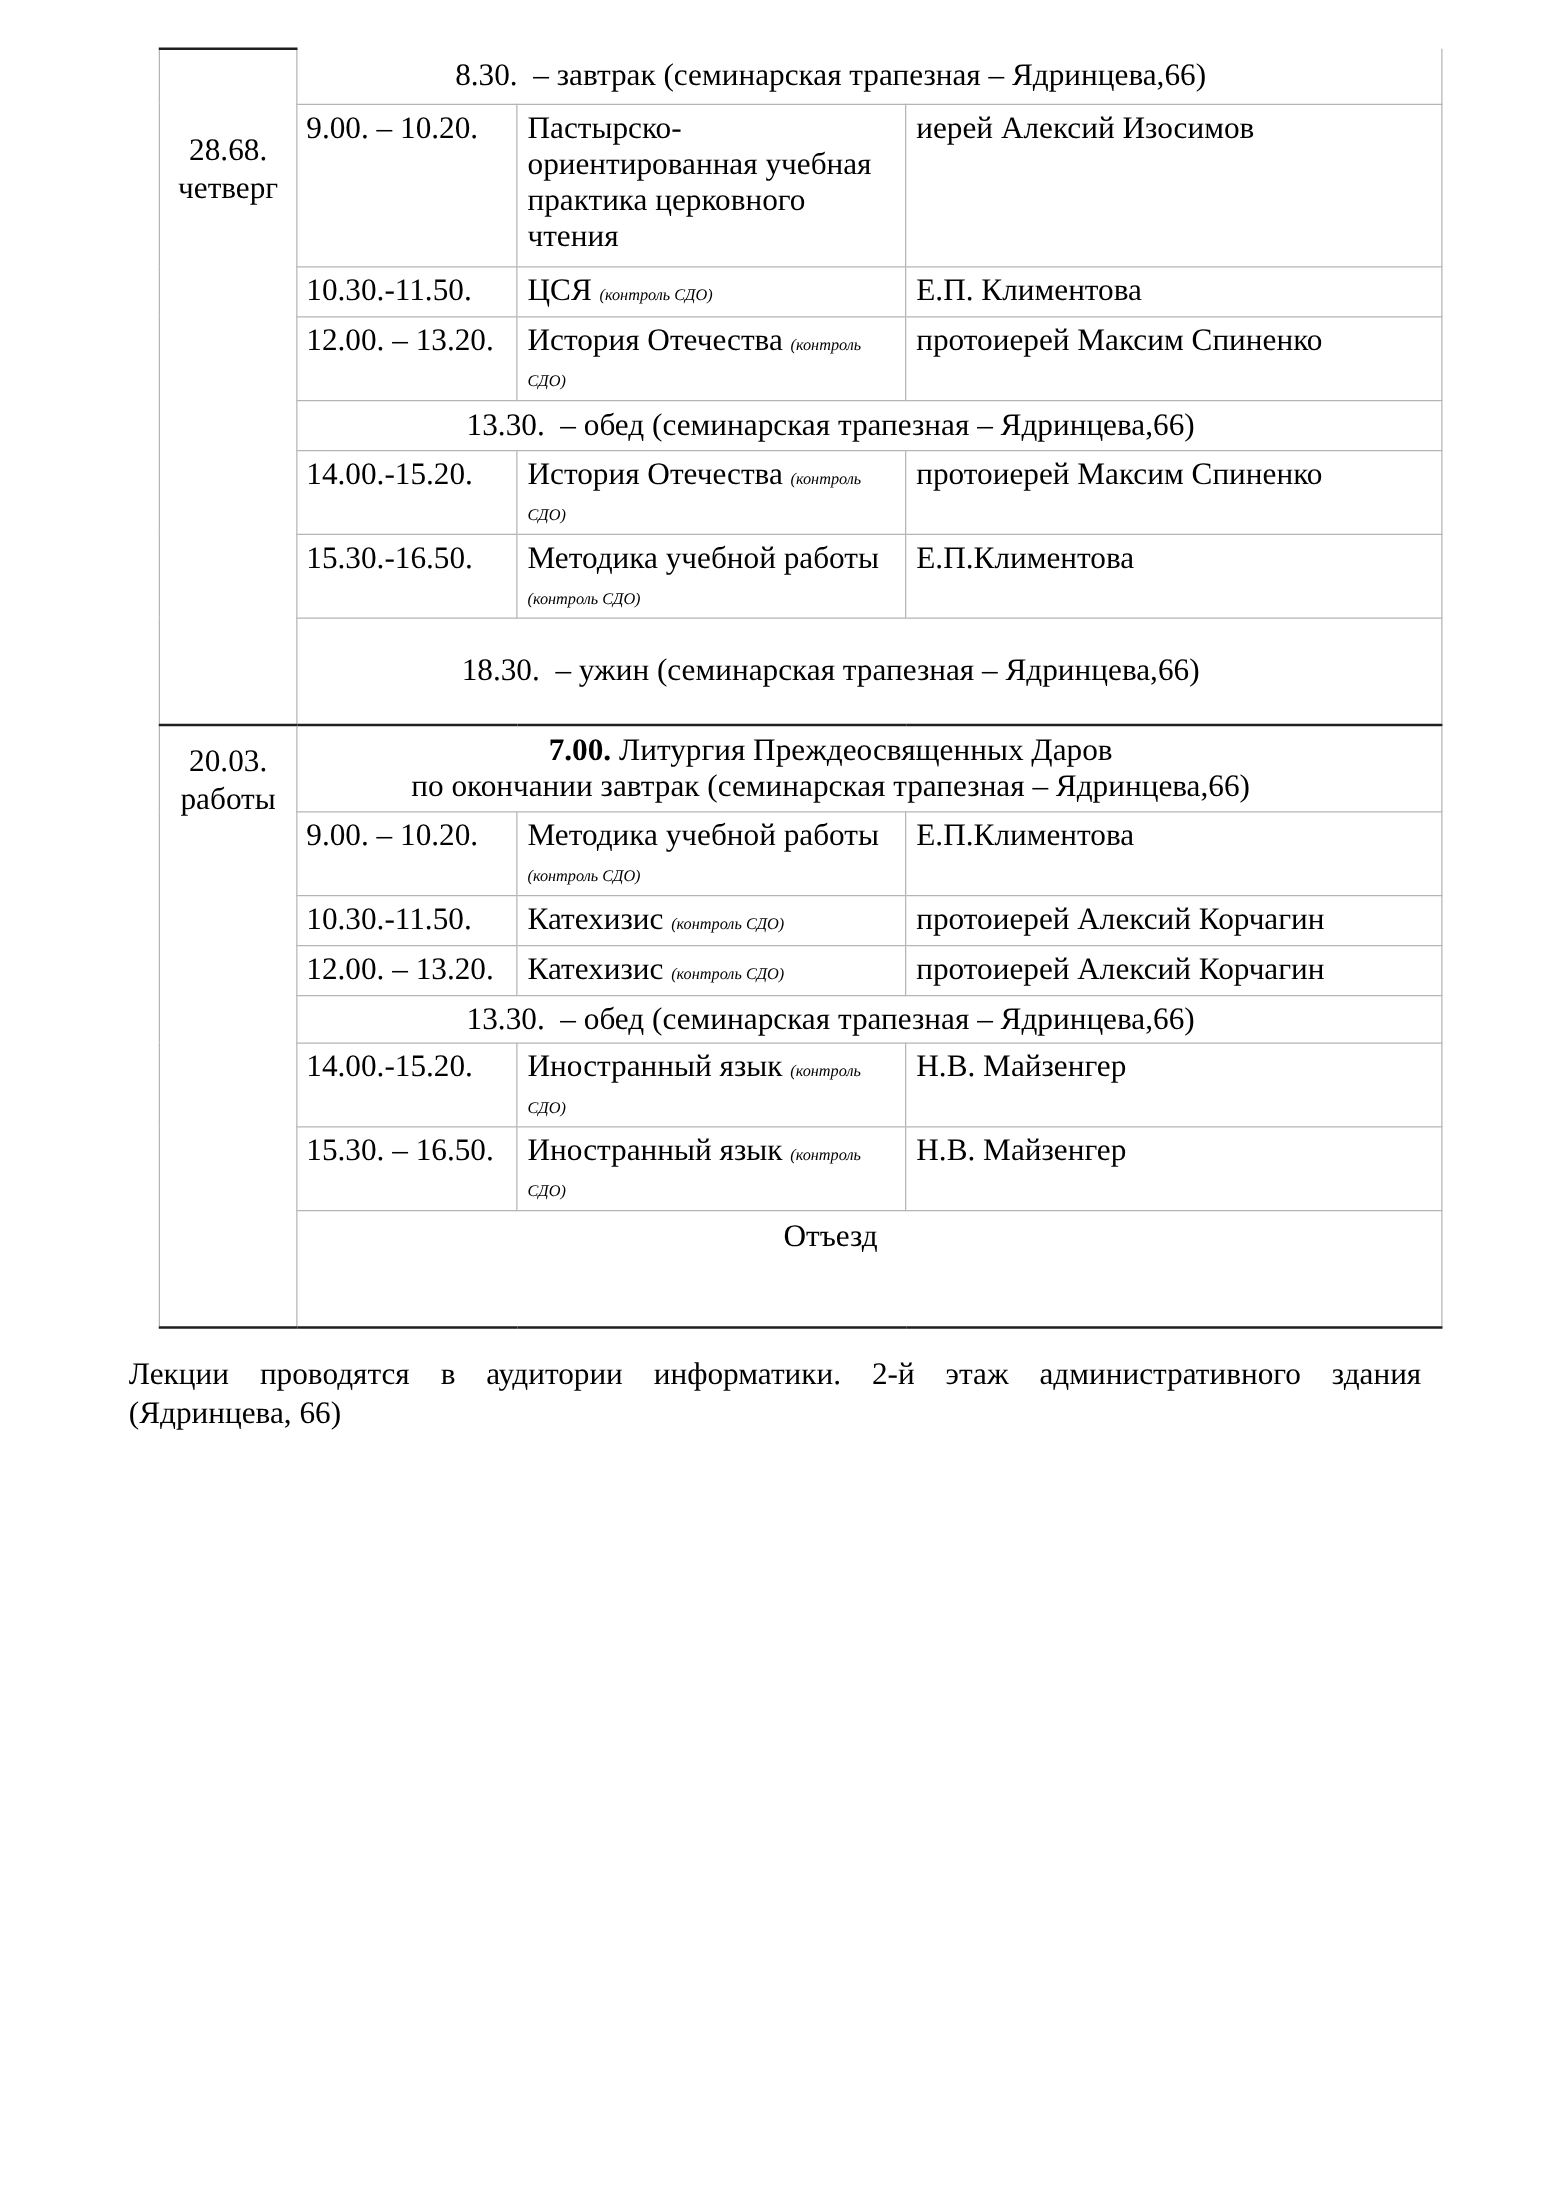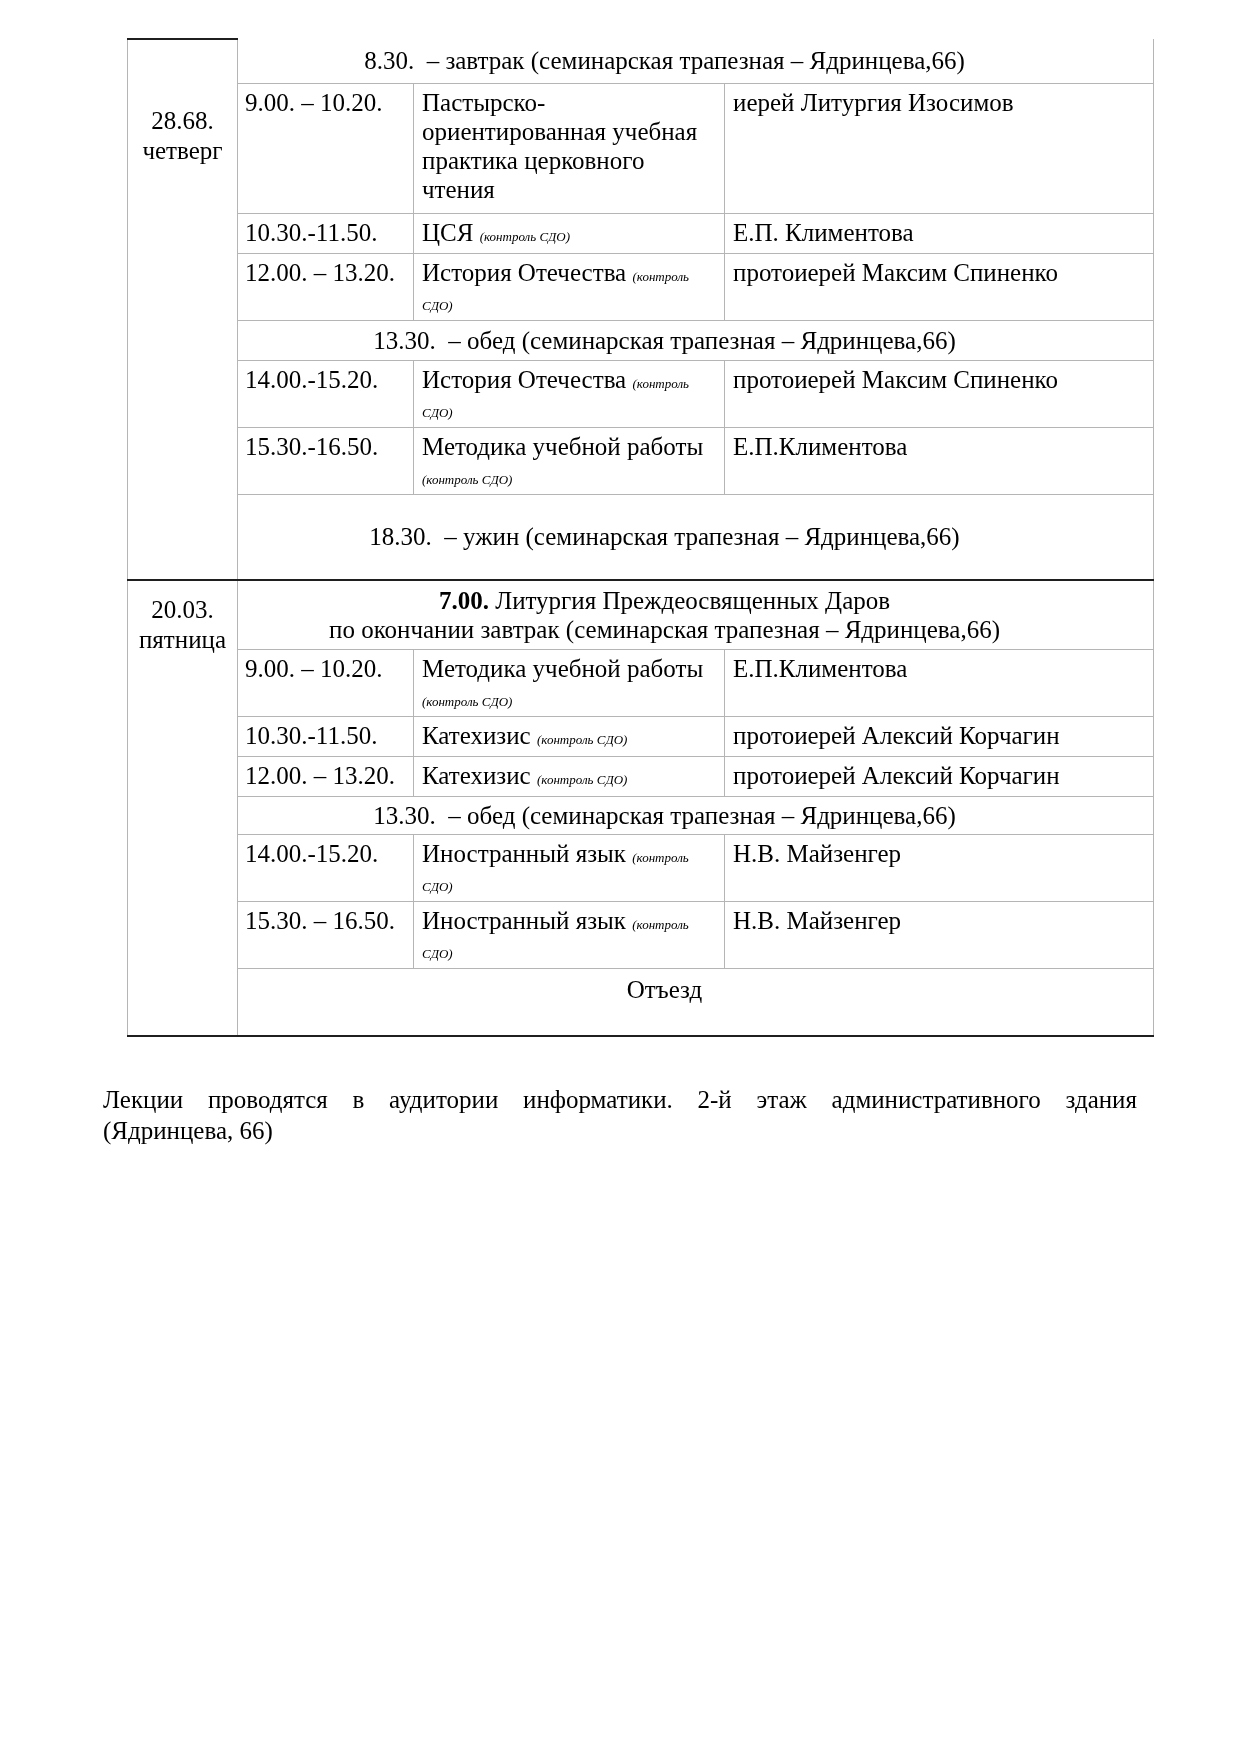--- a/index.html
+++ b/index.html
@@ -55,21 +55,21 @@
     <td class="day day-1" rowspan="8">
       <div>28.68.</div>
       <div>четверг</div>
     </td>
     <td class="banner no-top" colspan="3">8.30. – завтрак (семинарская трапезная – Ядринцева,66)</td>
   </tr>
 
   <tr style="height:130px">
     <td class="time">9.00. – 10.20.</td>
     <td class="subject"><span>Пастырско-ориентированная учебная практика церковного чтения</span></td>
-    <td class="teacher">иерей Литургия Изосимов</td>
+    <td class="teacher">иерей Алексий Изосимов</td>
   </tr>
 
   <tr style="height:40px">
     <td class="time">10.30.-11.50.</td>
     <td class="subject"><span>ЦСЯ</span> <span class="sdo">(контроль СДО)</span></td>
     <td class="teacher">Е.П. Климентова</td>
   </tr>
 
   <tr style="height:59px">
     <td class="time">12.00. – 13.20.</td>
@@ -93,21 +93,21 @@
     <td class="teacher">Е.П.Климентова</td>
   </tr>
 
   <tr style="height:86px">
     <td class="banner" colspan="3">18.30. – ужин (семинарская трапезная – Ядринцева,66)</td>
   </tr>
 
   <tr style="height:69px">
     <td class="day day-2 sep-top b-bottom" rowspan="8">
       <div>20.03.</div>
-      <div>пятница</div>
+      <div>работы</div>
     </td>
     <td class="banner sep-top" colspan="3">
       <div><span class="lit-bold">7.00.</span> <span>Литургия Преждеосвященных Даров</span></div>
       <div>по окончании завтрак (семинарская трапезная – Ядринцева,66)</div>
     </td>
   </tr>
 
   <tr style="height:60px">
     <td class="time">9.00. – 10.20.</td>
     <td class="subject"><span>Методика учебной работы</span> <span class="sdo">(контроль СДО)</span></td>
@@ -135,21 +135,21 @@
     <td class="subject"><span>Иностранный язык</span> <span class="sdo">(контроль СДО)</span></td>
     <td class="teacher">Н.В. Майзенгер</td>
   </tr>
 
   <tr style="height:59px">
     <td class="time">15.30. – 16.50.</td>
     <td class="subject"><span>Иностранный язык</span> <span class="sdo">(контроль СДО)</span></td>
     <td class="teacher">Н.В. Майзенгер</td>
   </tr>
 
-  <tr style="height:68px">
+  <tr style="height:94px">
     <td class="banner departure b-bottom" colspan="3">Отъезд</td>
   </tr>
 </tbody>
   </table>
 
 <div class="note">
   <div class="note-line1">Лекции проводятся в аудитории информатики. 2-й этаж административного здания</div>
   <div class="note-line2">(Ядринцева, 66)</div>
 </div>
 

